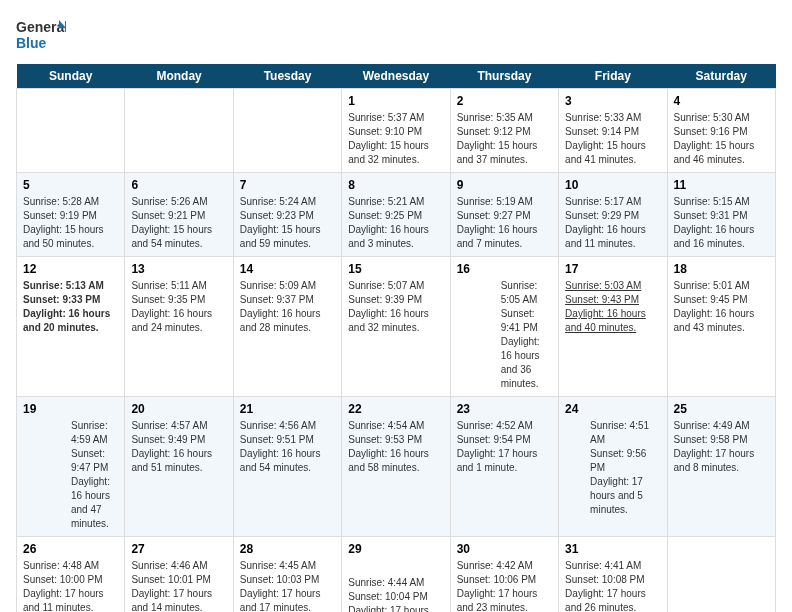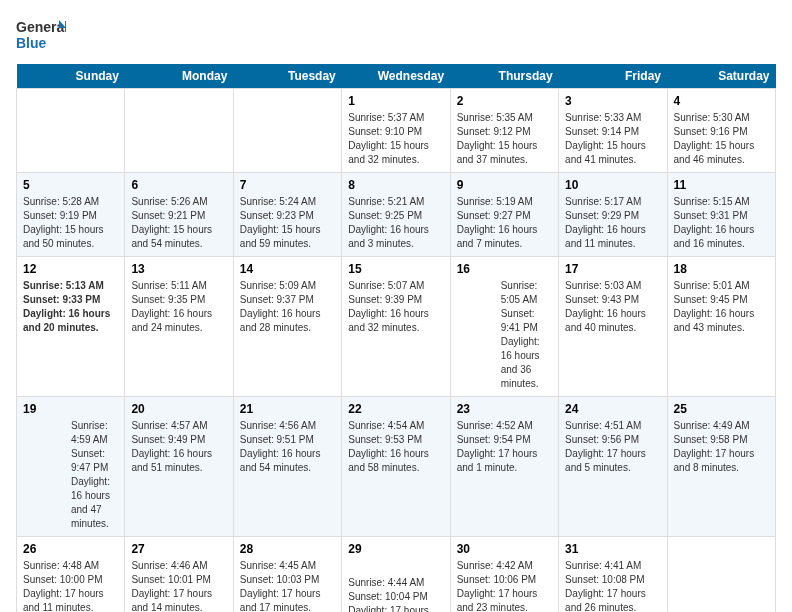--- a/index.html
+++ b/index.html
@@ -32,23 +32,23 @@
     .location {
       font-size: 14px;
       color: #555;
     }
     table {
       width: 100%;
       border-collapse: collapse;
       font-size: 10.5px;
     }
     thead tr th {
-      background-color: #0369a1;
+      background-color: #0c4a6e;
       color: #fff;
-      text-align: right;
+      text-align: center;
       padding: 5px 6px;
       font-size: 12px;
       font-weight: bold;
     }
     tbody tr td {
       border: 1px solid #ddd;
       padding: 5px 6px;
       vertical-align: top;
       width: 107px;
       min-height: 80px;
@@ -206,21 +206,21 @@
 Daylight: 16 hours and 32 minutes.</div>
         </td>
         <td>
           <span class="day-num">16</span>
           <div class="day-info" style="white-space: pre-line; margin-left: 44px;">Sunrise: 5:05 AM
 Sunset: 9:41 PM
 Daylight: 16 hours and 36 minutes.</div>
         </td>
         <td>
           <span class="day-num">17</span>
-          <div class="day-info" style="white-space: pre-line;">Sunrise: 5:03 AM
+          <div class="day-info" style="white-space: pre-line; text-decoration: underline;">Sunrise: 5:03 AM
 Sunset: 9:43 PM
 Daylight: 16 hours and 40 minutes.</div>
         </td>
         <td>
           <span class="day-num">18</span>
           <div class="day-info" style="white-space: pre-line;">Sunrise: 5:01 AM
 Sunset: 9:45 PM
 Daylight: 16 hours and 43 minutes.</div>
         </td>
       </tr>
@@ -250,21 +250,21 @@
 Daylight: 16 hours and 58 minutes.</div>
         </td>
         <td>
           <span class="day-num">23</span>
           <div class="day-info" style="white-space: pre-line;">Sunrise: 4:52 AM
 Sunset: 9:54 PM
 Daylight: 17 hours and 1 minute.</div>
         </td>
         <td>
           <span class="day-num">24</span>
-          <div class="day-info" style="white-space: pre-line;">Sunrise: 4:51 AM
+          <div class="day-info" style="white-space: pre-line; margin-left: 25px;">Sunrise: 4:51 AM
 Sunset: 9:56 PM
 Daylight: 17 hours and 5 minutes.</div>
         </td>
         <td>
           <span class="day-num">25</span>
           <div class="day-info" style="white-space: pre-line;">Sunrise: 4:49 AM
 Sunset: 9:58 PM
 Daylight: 17 hours and 8 minutes.</div>
         </td>
       </tr>

